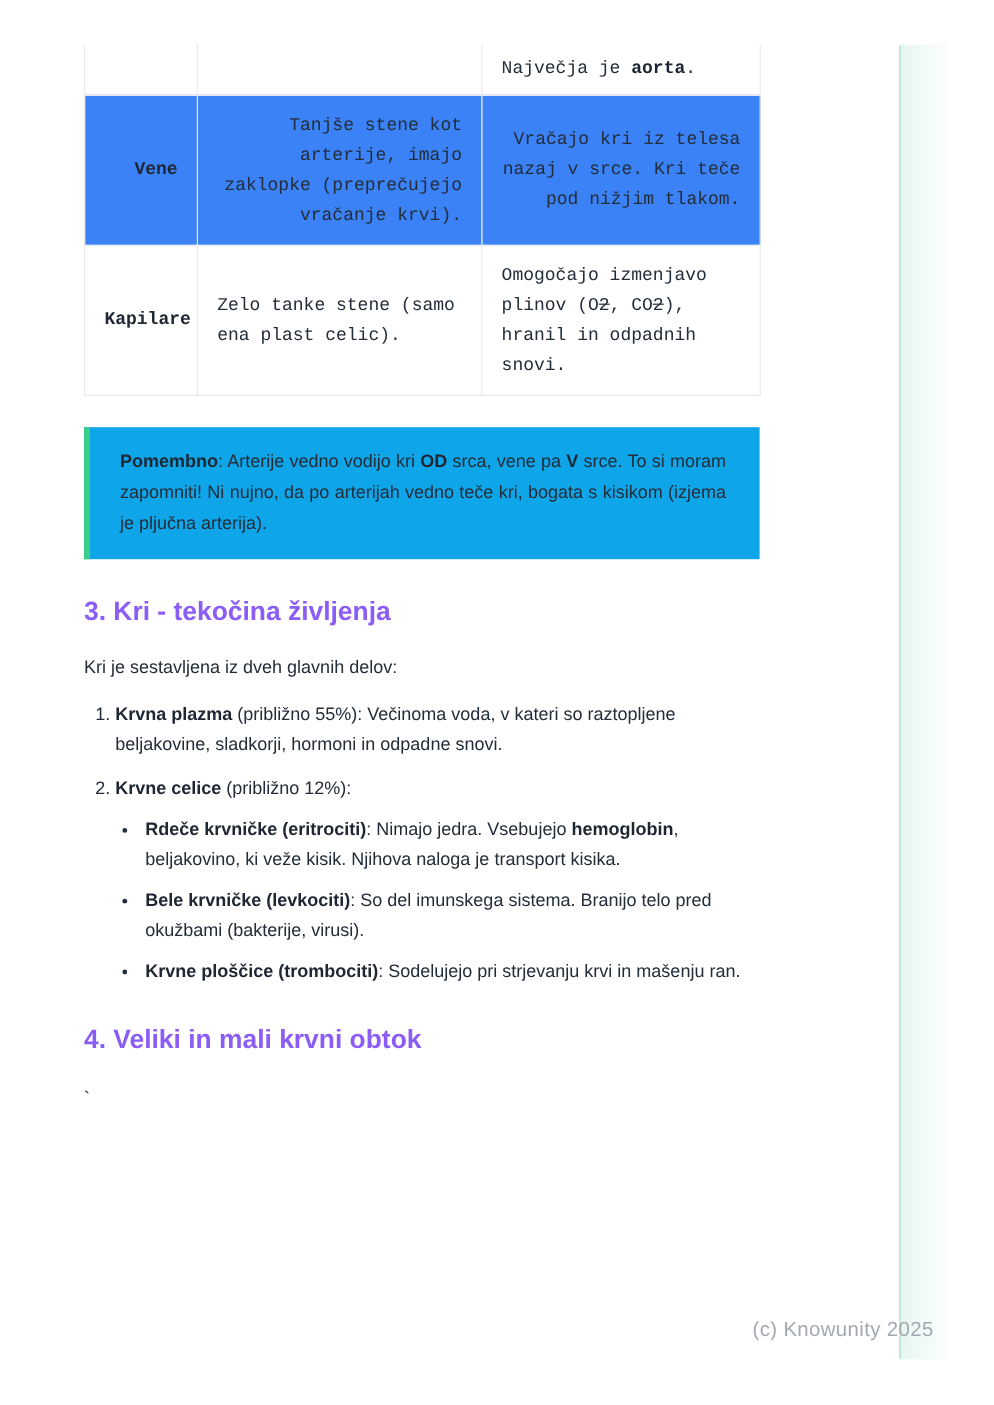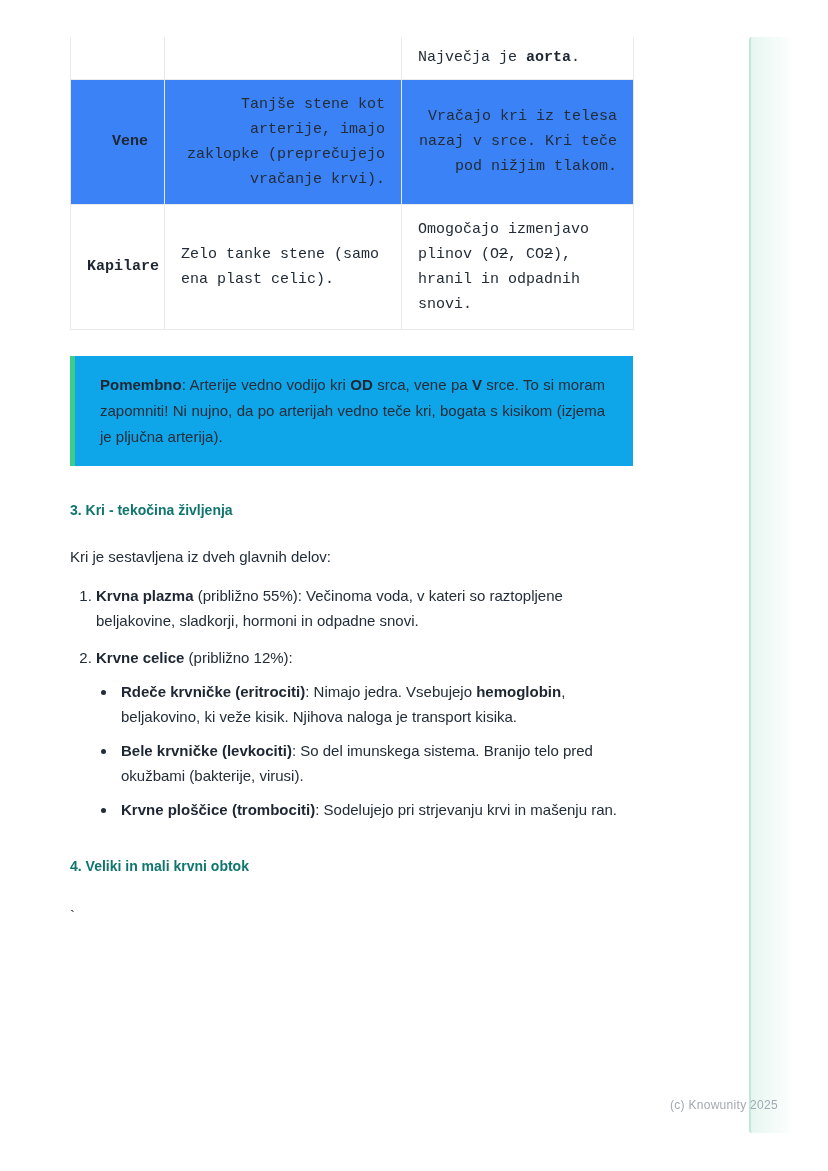--- a/index.html
+++ b/index.html
@@ -62,24 +62,24 @@
     background: #0ea5e9;
     border-left: 5px solid #3bcd8c;
     padding: 16px 28px 16px 25px;
     text-align: justify;
     line-height: 26px;
   }
 
   
   h2.mint {
     margin-top: 31px;
-    font-size: 14px;
+    font-size: 22px;
     line-height: 26px;
     font-weight: bold;
-    color: #0f766e;
+    color: #8b5cf6;
   }
   p.body { margin-top: 21px; }
 
   
   ol.main-list {
     margin-top: 14px;
     padding-left: 26px;
   }
   ol.main-list > li { margin-top: 12px; }
   ul.sub-list {
@@ -91,21 +91,21 @@
 
   b { font-weight: bold; color: #1d2632; }
   s { text-decoration: line-through; }
 
   .stray { margin-top: 24px; font-size: 15px; }
 
   .footer {
     position: absolute;
     top: 1098px;
     right: 50px;
-    font-size: 12px;
+    font-size: 17px;
     letter-spacing: 0.3px;
     color: #a3a9b0;
     z-index: 3;
   }
 </style>
 </head>
 <body>
 
 <div class="page">
 

